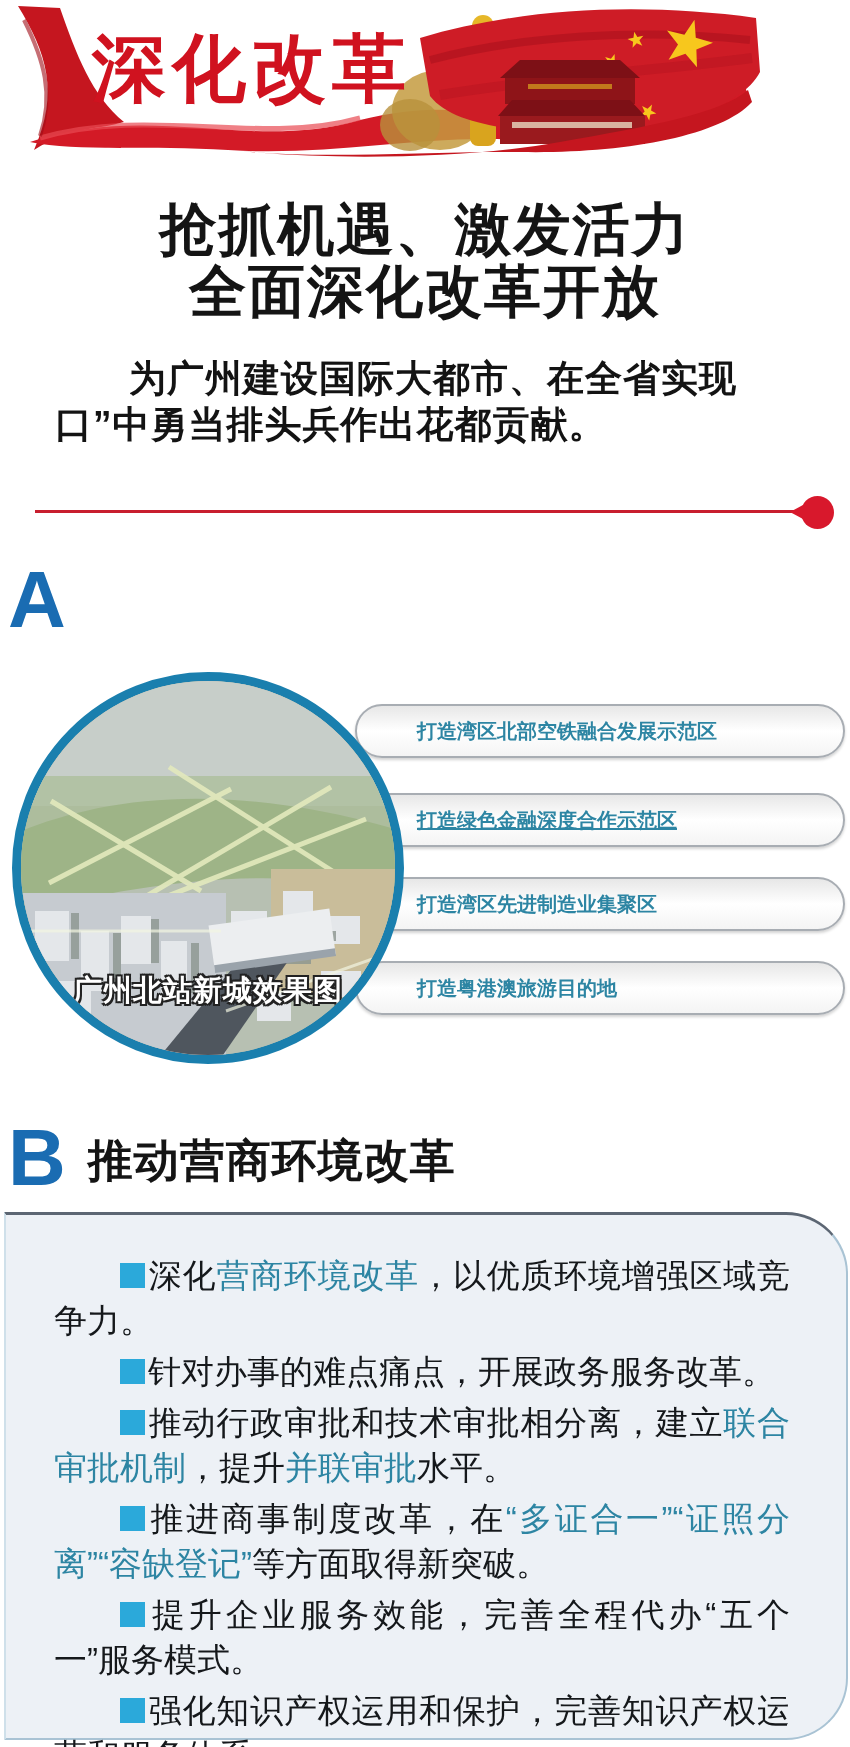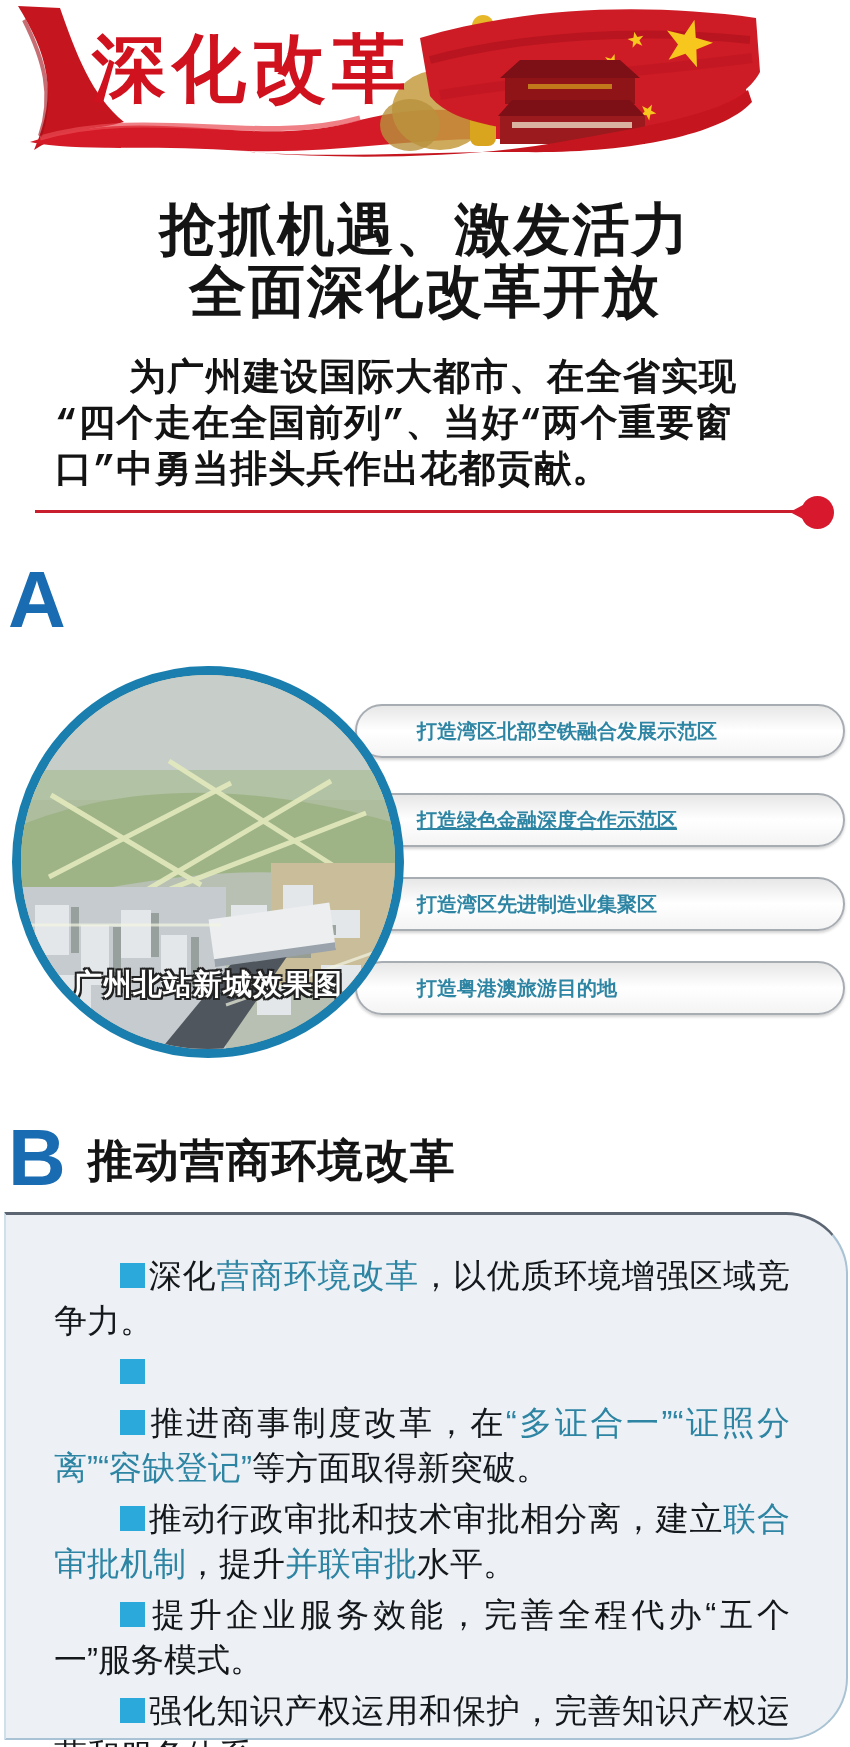--- a/index.html
+++ b/index.html
@@ -9,21 +9,21 @@
   
   .banner{position:absolute;top:0;left:0;width:780px;height:168px;}
   .banner svg{display:block;}
 
   
   .main-title{position:absolute;top:198px;left:0;width:850px;text-align:center;
               font-size:57px;font-weight:900;line-height:62px;letter-spacing:2px;color:#141414;}
 
   
   .intro{position:absolute;top:356px;left:55px;width:732px;
-         font-family:Liberation Mono, monospace;font-size:37px;font-weight:600;
+         font-family:Liberation Sans, sans-serif;font-size:37px;font-weight:600;
          line-height:46px;color:#131313;letter-spacing:1px;}
   .intro .first{text-indent:2em;}
 
   
   .divider-line{position:absolute;top:510px;left:35px;width:760px;height:3px;background:#c81e2e;}
   .divider-dot{position:absolute;top:496px;left:801px;width:33px;height:33px;
                background:#d8182c;border-radius:50%;}
   .divider-dot::before{content:"";position:absolute;left:-11px;top:9px;width:0;height:0;
                border-top:7px solid transparent;border-bottom:7px solid transparent;
                border-right:13px solid #d8182c;}
@@ -38,21 +38,21 @@
   
   .a-content{position:absolute;top:660px;left:0;width:850px;height:410px;}
   .pill{position:absolute;left:355px;width:490px;height:54px;box-sizing:border-box;
         border:2px solid #a8adb3;border-radius:27px;
         background:linear-gradient(#e7e7e7,#ffffff 50%,#f4f4f4);
         box-shadow:0 2px 3px rgba(0,0,0,.18);
         color:#2d85a3;font-size:20px;font-weight:bold;line-height:50px;
         padding-left:60px;white-space:nowrap;}
   .pill-1{top:44px;}  .pill-2{top:133px;text-decoration:underline;}  .pill-3{top:217px;}  .pill-4{top:301px;}
 
-  .circle-photo{position:absolute;left:12px;top:6px;width:374px;height:374px;
+  .circle-photo{position:absolute;left:12px;top:12px;width:374px;height:374px;
         border:9px solid #1a7fae;border-radius:50%;overflow:hidden;background:#b7c0b2;}
   .circle-caption{position:absolute;left:0;right:0;bottom:44px;text-align:center;
         color:#ffffff;font-size:29px;font-weight:bold;letter-spacing:1px;
         text-shadow:-2px -2px 0 #222,2px -2px 0 #222,-2px 2px 0 #222,2px 2px 0 #222,0 2px 0 #222,0 -2px 0 #222;}
 
   
   .panel{position:absolute;top:1212px;left:4px;width:844px;height:528px;box-sizing:border-box;
          background:#edf1f6;
          border-top:3px solid #5c6673;border-right:2px solid #a9c3d4;
          border-bottom:2px solid #a9c3d4;border-left:2px solid #cfe0ea;
@@ -114,21 +114,20 @@
   </svg>
 </div>
 
 <div class="main-title">
   <div>抢抓机遇、激发活力</div>
   <div>全面深化改革开放</div>
 </div>
 
 <div class="intro">
   <div class="first">为广州建设国际大都市、在全省实现</div>
-  <div>“四个走在全国前列”、当好“两个重要窗</div>
   <div>口”中勇当排头兵作出花都贡献。</div>
 </div>
 
 <div class="divider-line"></div>
 <div class="divider-dot"></div>
 
 <div class="section-heading heading-a">
   <span class="section-letter">A</span>
 </div>
 
@@ -189,19 +188,19 @@
 </div>
 
 <div class="section-heading heading-b">
   <span class="section-letter">B</span>
   <span class="section-title">推动营商环境改革</span>
 </div>
 
 <div class="panel">
   <div class="bullets" id="bullet-list">
       <p><span class="bullet-sq"></span><span>深化</span><span class="hl">营商环境改革</span><span>，以优质环境增强区域竞争力。</span></p>
-      <p><span class="bullet-sq"></span></p>
+      <p><span class="bullet-sq"></span><span>针对办事的难点痛点，开展政务服务改革。</span></p>
+      <p><span class="bullet-sq"></span><span>推动行政审批和技术审批相分离，建立</span><span class="hl">联合审批机制</span><span>，提升</span><span class="hl">并联审批</span><span>水平。</span></p>
       <p><span class="bullet-sq"></span><span>推进商事制度改革，在</span><span class="hl">“多证合一”“证照分离”“容缺登记”</span><span>等方面取得新突破。</span></p>
-      <p><span class="bullet-sq"></span><span>推动行政审批和技术审批相分离，建立</span><span class="hl">联合审批机制</span><span>，提升</span><span class="hl">并联审批</span><span>水平。</span></p>
       <p><span class="bullet-sq"></span><span>提升企业服务效能，完善全程代办“五个一”服务模式。</span></p>
       <p><span class="bullet-sq"></span><span>强化知识产权运用和保护，完善知识产权运营和服务体系。</span></p>
     </div>
 </div>
 
 </body></html>

